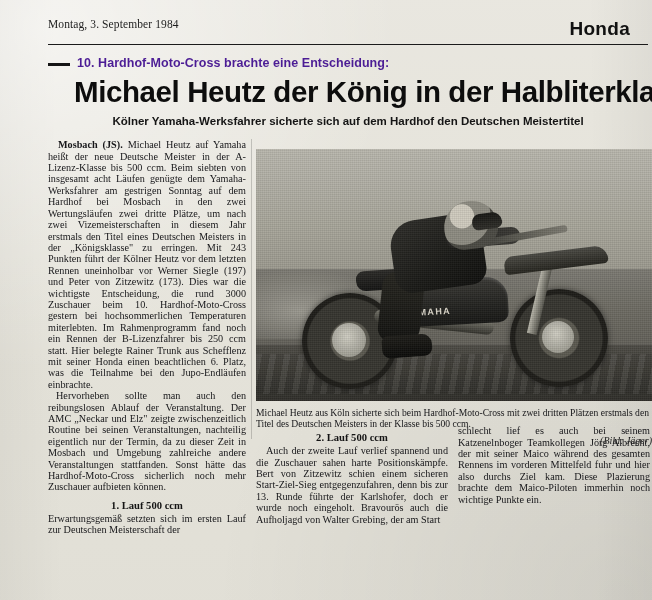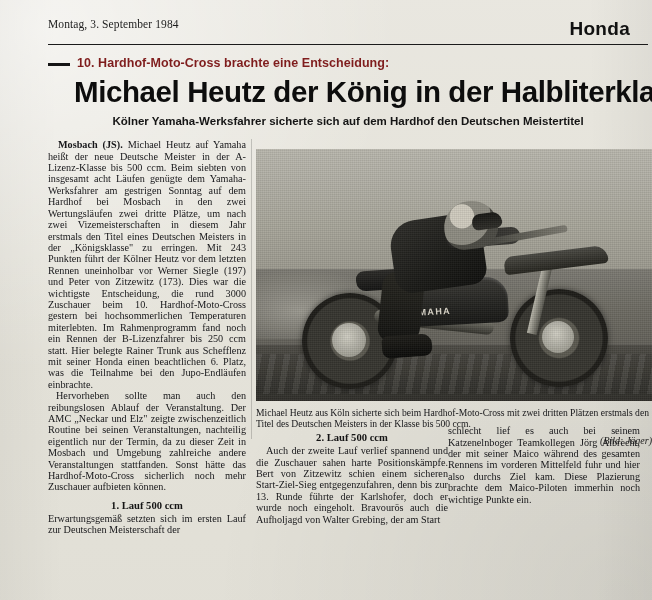--- a/index.html
+++ b/index.html
@@ -77,21 +77,21 @@
     width: 22px;
     height: 3px;
     background: #151515;
     margin-right: 7px;
     margin-top: 2px;
   }
   .kicker {
     font-family: "Liberation Sans", sans-serif;
     font-weight: bold;
     font-size: 12.5px;
-    color: #7f1d1d;
+    color: #4c1d95;
     letter-spacing: 0.05px;
   }
   
   .headline {
     font-family: "Liberation Sans", sans-serif;
     font-weight: bold;
     font-size: 29.5px;
     line-height: 1.06;
     color: #0d0d0d;
     margin-top: 6px;
@@ -320,20 +320,21 @@
     width: 396px;
     color: #1a1a1a;
   }
   
   .lower-cols {
     position: absolute;
     left: 208px;
     top: 286px;
     width: 396px;
     display: flex;
+    gap: 10px;
   }
   .lower-col { width: 192px; }
   .rule-v {
     position: absolute;
     left: 203px;
     top: 0;
     width: 1px;
     height: 300px;
     background: rgba(0,0,0,0.18);
   }

